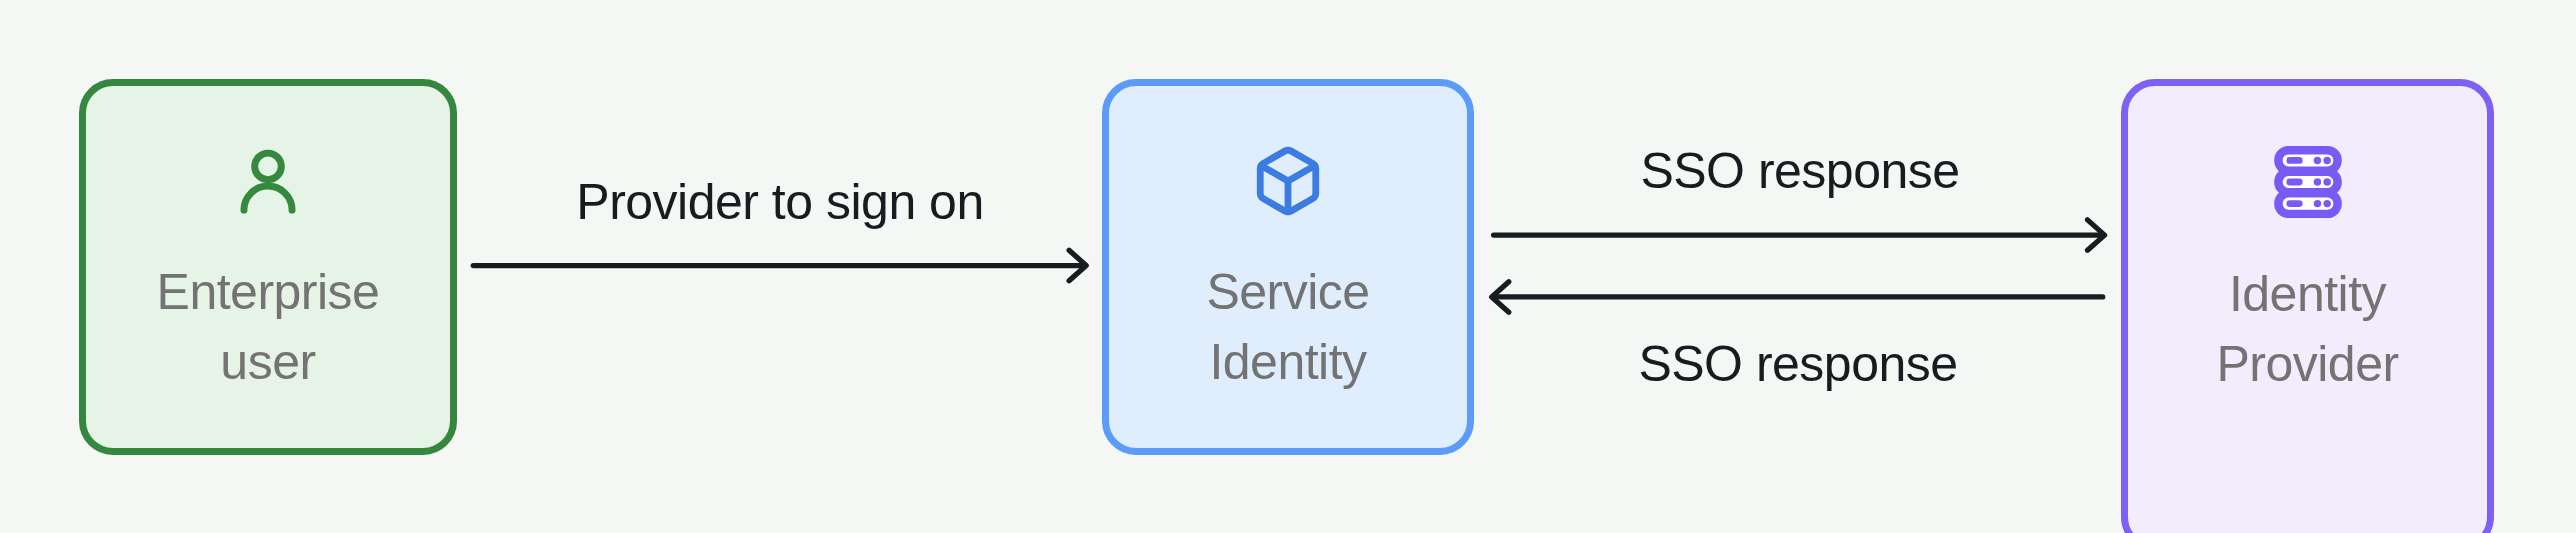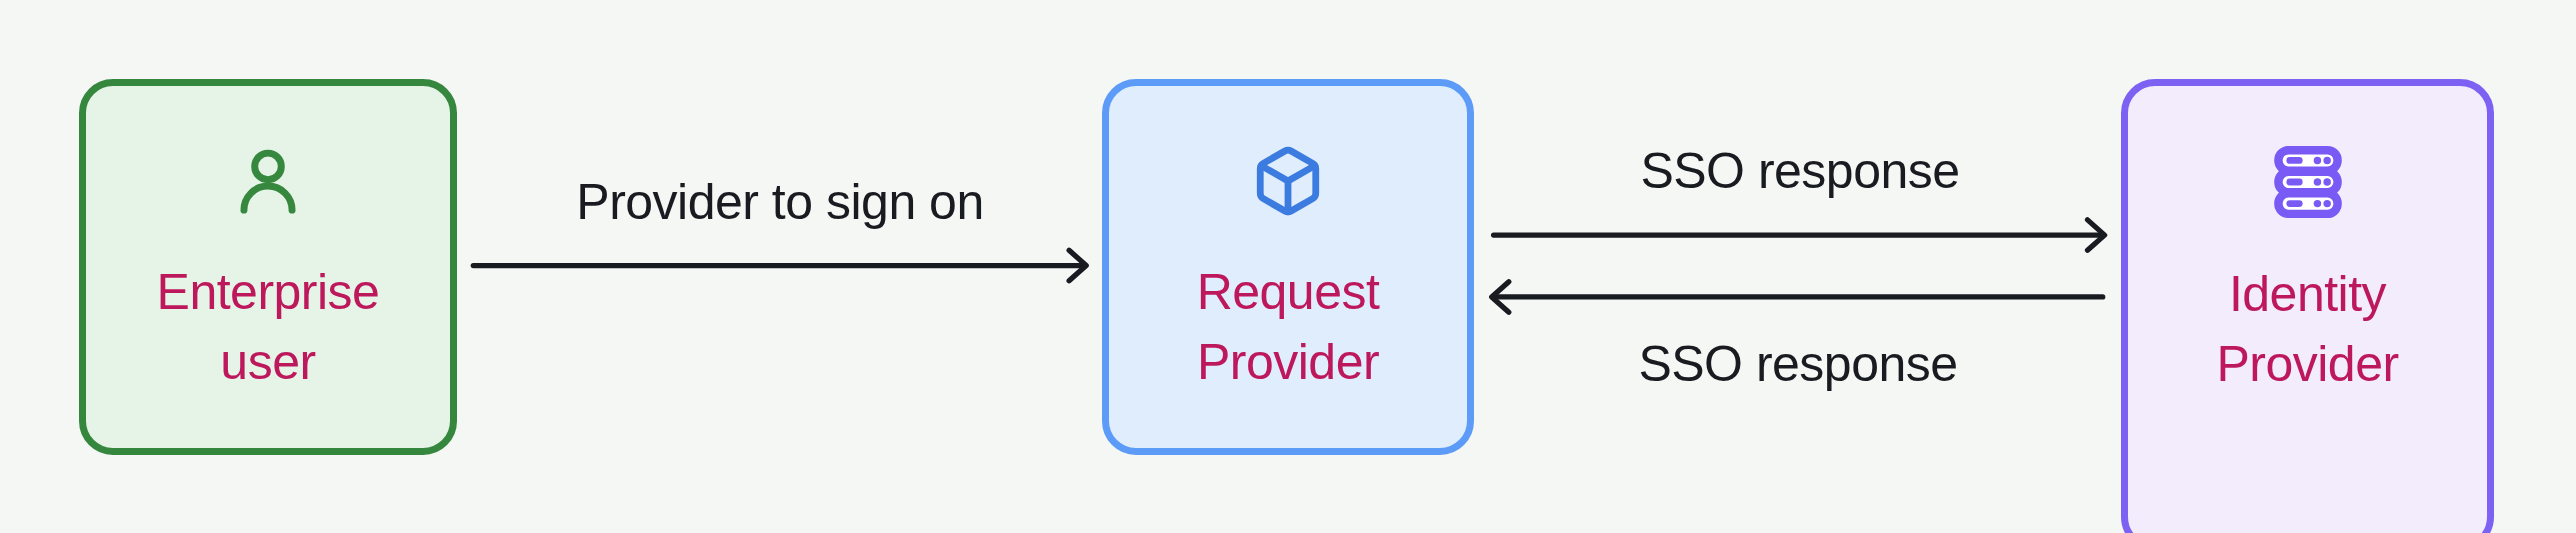--- a/index.html
+++ b/index.html
@@ -25,21 +25,21 @@
   .node-enterprise-user { left: 79px;  top: 79px; width: 378px; height: 376px; border-color: #35873e; background: #e6f3e7; }
   .node-service-provider { left: 1102px; top: 79px; width: 372px; height: 376px; border-color: #5c9cf8; background: #dfedfc; }
   .node-identity-provider { left: 2121px; top: 79px; width: 373px; height: 472px; border-color: #7d61f3; background: #f2ecfd; }
   .node-icon { margin-bottom: 37px; flex: 0 0 auto; }
   .node-label {
     font-size: 50px;
     line-height: 70px;
     letter-spacing: -0.5px;
     text-align: center;
     max-width: 314px;
-    color: #be185d;
+    color: #737373;
   }
   .edges {
     position: absolute;
     left: 0; top: 0;
     width: 2576px; height: 533px;
     pointer-events: none;
   }
   .edge-label {
     position: absolute;
     font-size: 50px;
@@ -65,21 +65,21 @@
     </svg>
     <div class="node-label">Enterprise user</div>
   </div>
 
   <div class="node node-service-provider">
     <svg class="node-icon" width="74" height="78" viewBox="0 0 24 24" fill="none" stroke="#3c7be0" stroke-width="2.2" stroke-linecap="round" stroke-linejoin="round">
       <path d="M21 8a2 2 0 0 0-1-1.73l-7-4a2 2 0 0 0-2 0l-7 4A2 2 0 0 0 3 8v8a2 2 0 0 0 1 1.73l7 4a2 2 0 0 0 2 0l7-4A2 2 0 0 0 21 16Z"></path>
       <path d="m3.3 7 8.7 5 8.7-5"></path>
       <path d="M12 22V12"></path>
     </svg>
-    <div class="node-label">Request Provider</div>
+    <div class="node-label">Service Identity</div>
   </div>
 
   <div class="node node-identity-provider">
     <svg class="node-icon" width="78" height="80" viewBox="0 0 24 24" fill="none">
       <g stroke="#7a5af5" stroke-width="2.6" fill="#ffffff">
         <rect x="2.9" y="2.2" width="18.2" height="6.3" rx="3.1"></rect>
         <rect x="2.9" y="8.85" width="18.2" height="6.3" rx="3.1"></rect>
         <rect x="2.9" y="15.5" width="18.2" height="6.3" rx="3.1"></rect>
       </g>
       <g stroke="#7a5af5" stroke-width="2.1" stroke-linecap="round">

